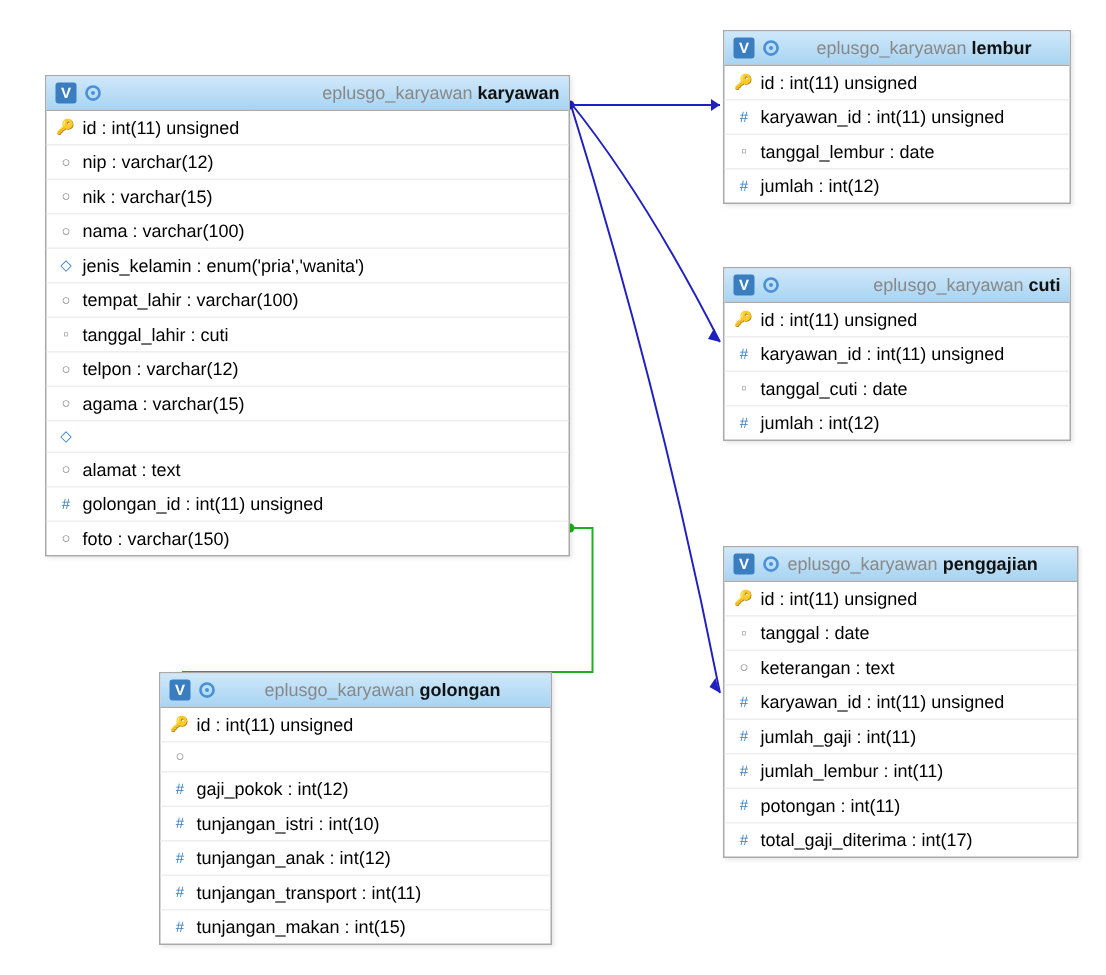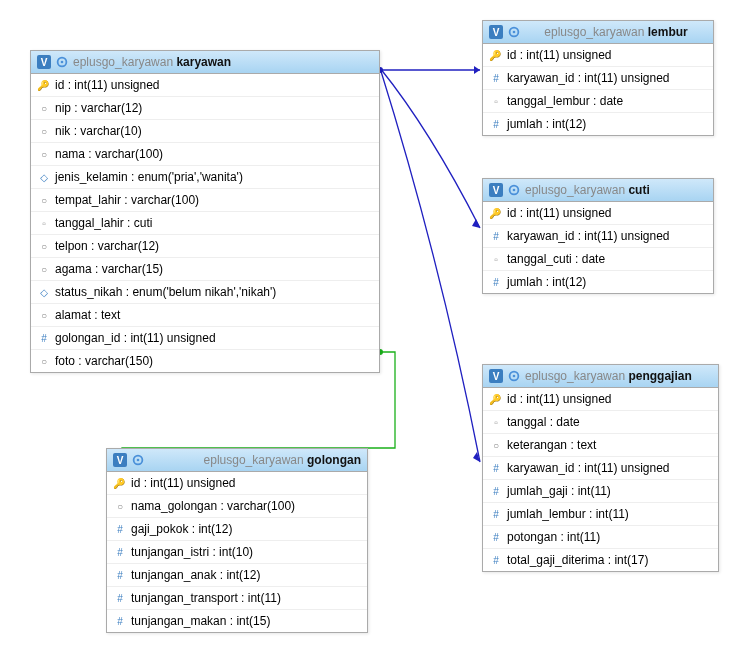--- a/index.html
+++ b/index.html
@@ -95,36 +95,36 @@
 
 <div class="table" style="left:30px; top:50px; width:348px;">
   <div class="thead">
     <span class="vicon">V</span>
     <span class="gear">
       <svg viewBox="0 0 16 16">
           <circle cx="8" cy="8" r="5" fill="none" stroke="#4a90d9" stroke-width="2"></circle>
           <circle cx="8" cy="8" r="1.5" fill="#4a90d9"></circle>
         </svg>
     </span>
-    <span style="flex:1; text-align:left;">
+    <span style="flex:1; text-align:right;">
       <span class="dbname">eplusgo_karyawan</span> <span class="tblname">karyawan</span>
     </span>
   </div>
   <div>
       <div class="row">
         <span class="icon key">🔑</span>
         <span>id : int(11) unsigned</span>
       </div>
       <div class="row">
         <span class="icon str">○</span>
         <span>nip : varchar(12)</span>
       </div>
       <div class="row">
         <span class="icon str">○</span>
-        <span>nik : varchar(10)</span>
+        <span>nik : varchar(15)</span>
       </div>
       <div class="row">
         <span class="icon str">○</span>
         <span>nama : varchar(100)</span>
       </div>
       <div class="row">
         <span class="icon enum">◇</span>
         <span>jenis_kelamin : enum('pria','wanita')</span>
       </div>
       <div class="row">
@@ -138,21 +138,20 @@
       <div class="row">
         <span class="icon str">○</span>
         <span>telpon : varchar(12)</span>
       </div>
       <div class="row">
         <span class="icon str">○</span>
         <span>agama : varchar(15)</span>
       </div>
       <div class="row">
         <span class="icon enum">◇</span>
-        <span>status_nikah : enum('belum nikah','nikah')</span>
       </div>
       <div class="row">
         <span class="icon str">○</span>
         <span>alamat : text</span>
       </div>
       <div class="row">
         <span class="icon num">#</span>
         <span>golongan_id : int(11) unsigned</span>
       </div>
       <div class="row">
@@ -164,32 +163,31 @@
 
 <div class="table" style="left:106px; top:448px; width:260px;">
   <div class="thead">
     <span class="vicon">V</span>
     <span class="gear">
       <svg viewBox="0 0 16 16">
           <circle cx="8" cy="8" r="5" fill="none" stroke="#4a90d9" stroke-width="2"></circle>
           <circle cx="8" cy="8" r="1.5" fill="#4a90d9"></circle>
         </svg>
     </span>
-    <span style="flex:1; text-align:right;">
+    <span style="flex:1; text-align:center;">
       <span class="dbname">eplusgo_karyawan</span> <span class="tblname">golongan</span>
     </span>
   </div>
   <div>
       <div class="row">
         <span class="icon key">🔑</span>
         <span>id : int(11) unsigned</span>
       </div>
       <div class="row">
         <span class="icon str">○</span>
-        <span>nama_golongan : varchar(100)</span>
       </div>
       <div class="row">
         <span class="icon num">#</span>
         <span>gaji_pokok : int(12)</span>
       </div>
       <div class="row">
         <span class="icon num">#</span>
         <span>tunjangan_istri : int(10)</span>
       </div>
       <div class="row">
@@ -242,21 +240,21 @@
 
 <div class="table" style="left:482px; top:178px; width:230px;">
   <div class="thead">
     <span class="vicon">V</span>
     <span class="gear">
       <svg viewBox="0 0 16 16">
           <circle cx="8" cy="8" r="5" fill="none" stroke="#4a90d9" stroke-width="2"></circle>
           <circle cx="8" cy="8" r="1.5" fill="#4a90d9"></circle>
         </svg>
     </span>
-    <span style="flex:1; text-align:left;">
+    <span style="flex:1; text-align:right;">
       <span class="dbname">eplusgo_karyawan</span> <span class="tblname">cuti</span>
     </span>
   </div>
   <div>
       <div class="row">
         <span class="icon key">🔑</span>
         <span>id : int(11) unsigned</span>
       </div>
       <div class="row">
         <span class="icon num">#</span>

